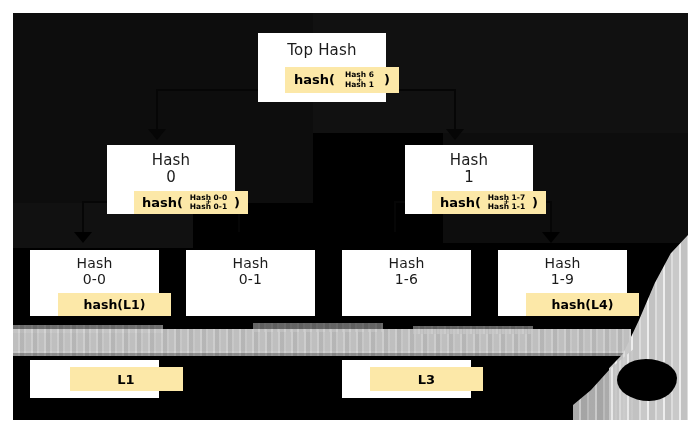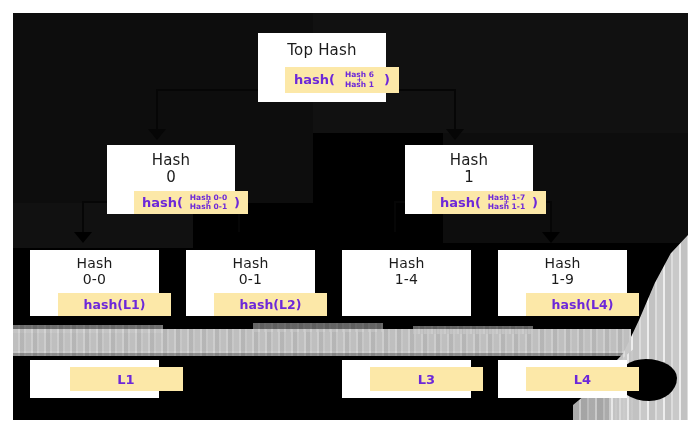--- a/index.html
+++ b/index.html
@@ -52,21 +52,21 @@
     display:flex;flex-direction:column;align-items:center;
     box-sizing:border-box;
   }
   .node .title{
     color:#1b1b1b;text-align:center;line-height:1.12;
     font-weight:400;letter-spacing:.2px;
   }
   .pill{
     background:#fce8a8;box-sizing:border-box;
     display:flex;align-items:center;justify-content:space-between;
-    color:#6d28d9;
+    color:#000000;
     margin-left:40px;
   }
   .pill .fn{font-weight:600;}
   .pill .paren{font-weight:600;}
   .pill .args{
     display:flex;flex-direction:column;align-items:center;
     line-height:1.0;font-weight:600;
   }
   .pill .args .plus{font-size:7px;line-height:.6;margin:-1px 0;}
   .pill.single{justify-content:center;font-weight:600;text-align:right;}
@@ -204,42 +204,38 @@
         <span>0-0</span>
       </div>
       <div class="pill single">hash(L1)</div>
     </div>
 
     <div class="node lvl2" id="hash-0-1">
       <div class="title">
         <span>Hash</span><br>
         <span>0-1</span>
       </div>
-      <div class="pill single">hash(L2)</div>
     </div>
 
     <div class="node lvl2" id="hash-1-0">
       <div class="title">
         <span>Hash</span><br>
-        <span>1-4</span>
+        <span>1-6</span>
       </div>
     </div>
 
     <div class="node lvl2" id="hash-1-1">
       <div class="title">
         <span>Hash</span><br>
         <span>1-9</span>
       </div>
       <div class="pill single">hash(L4)</div>
     </div>
 
     <div class="node leaf" id="leaf-1">
       <div class="pill single">L1</div>
     </div>
     <div class="node leaf" id="leaf-3">
       <div class="pill single">L3</div>
     </div>
-    <div class="node leaf" id="leaf-4">
-      <div class="pill single">L4</div>
-    </div>
 
   </div>
 </div>
 
 </body></html>

